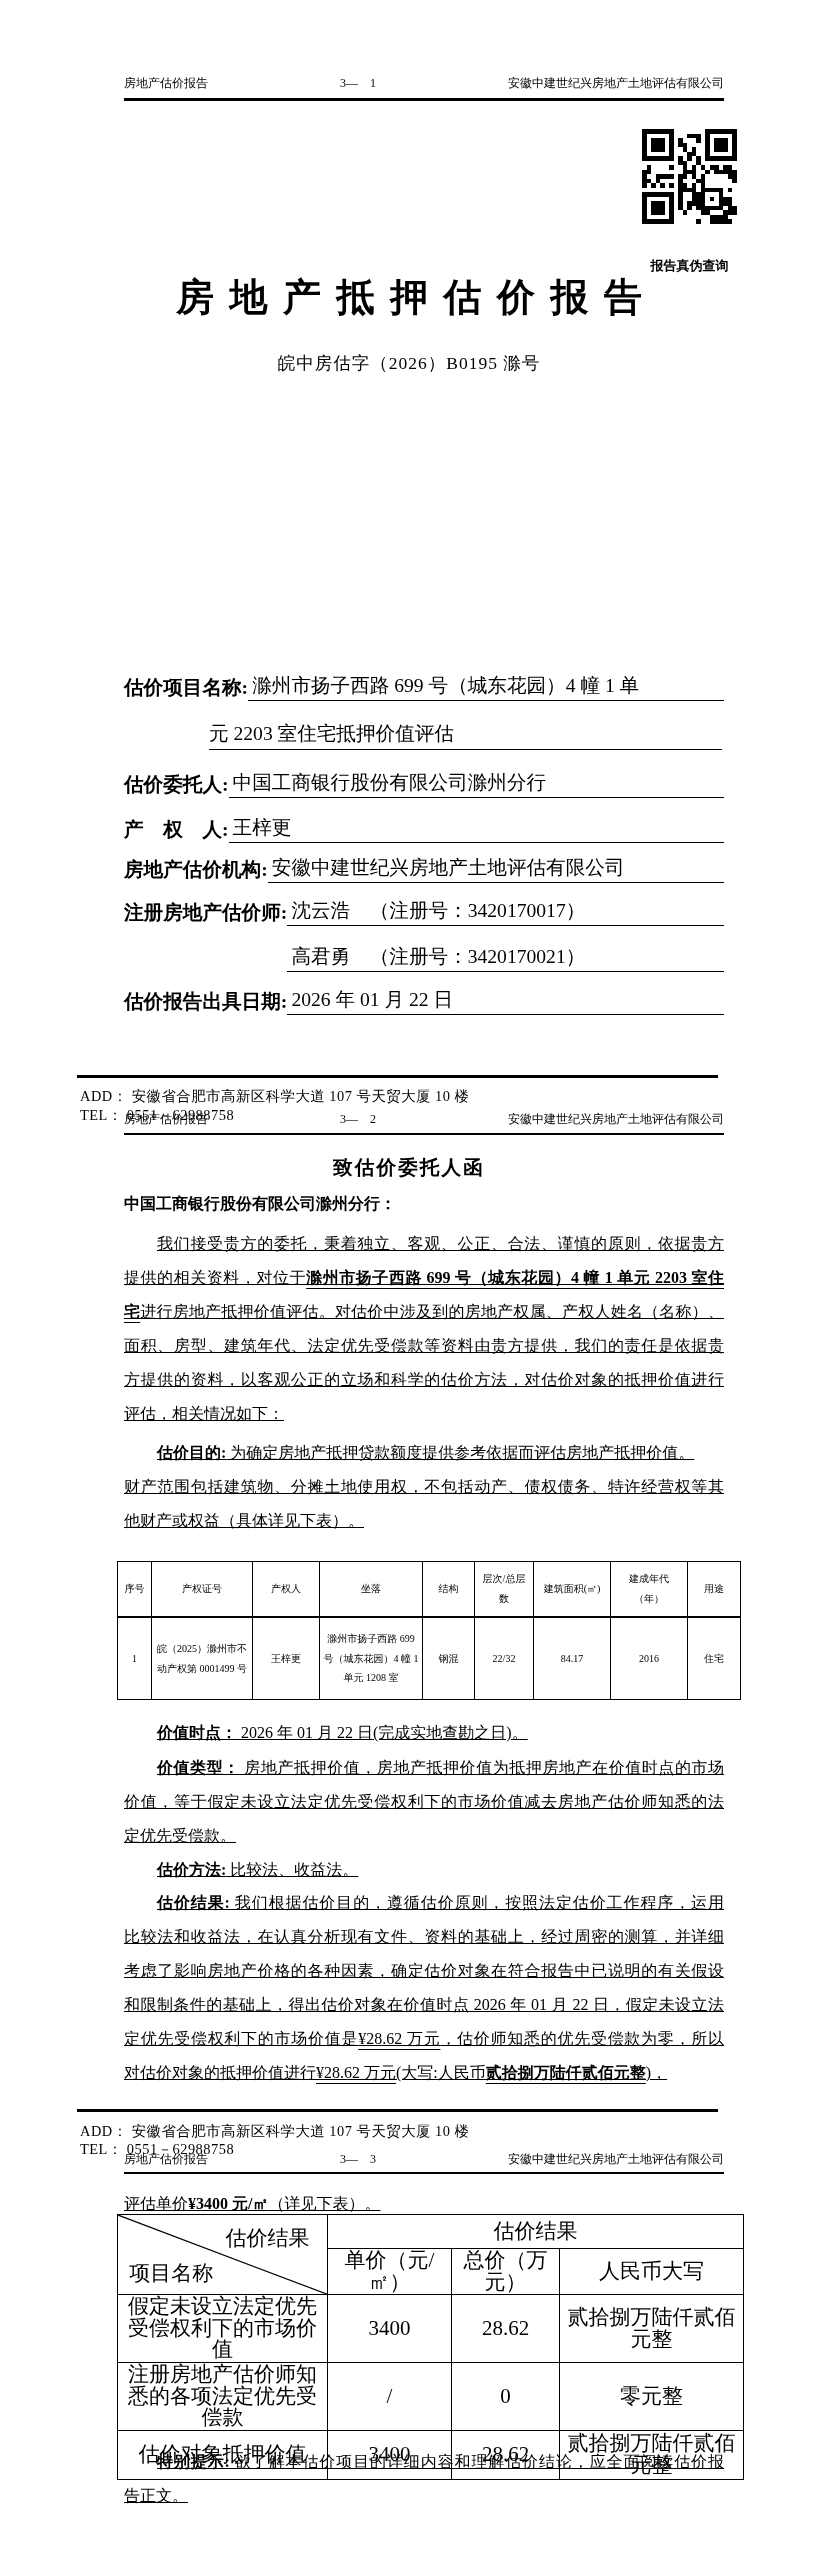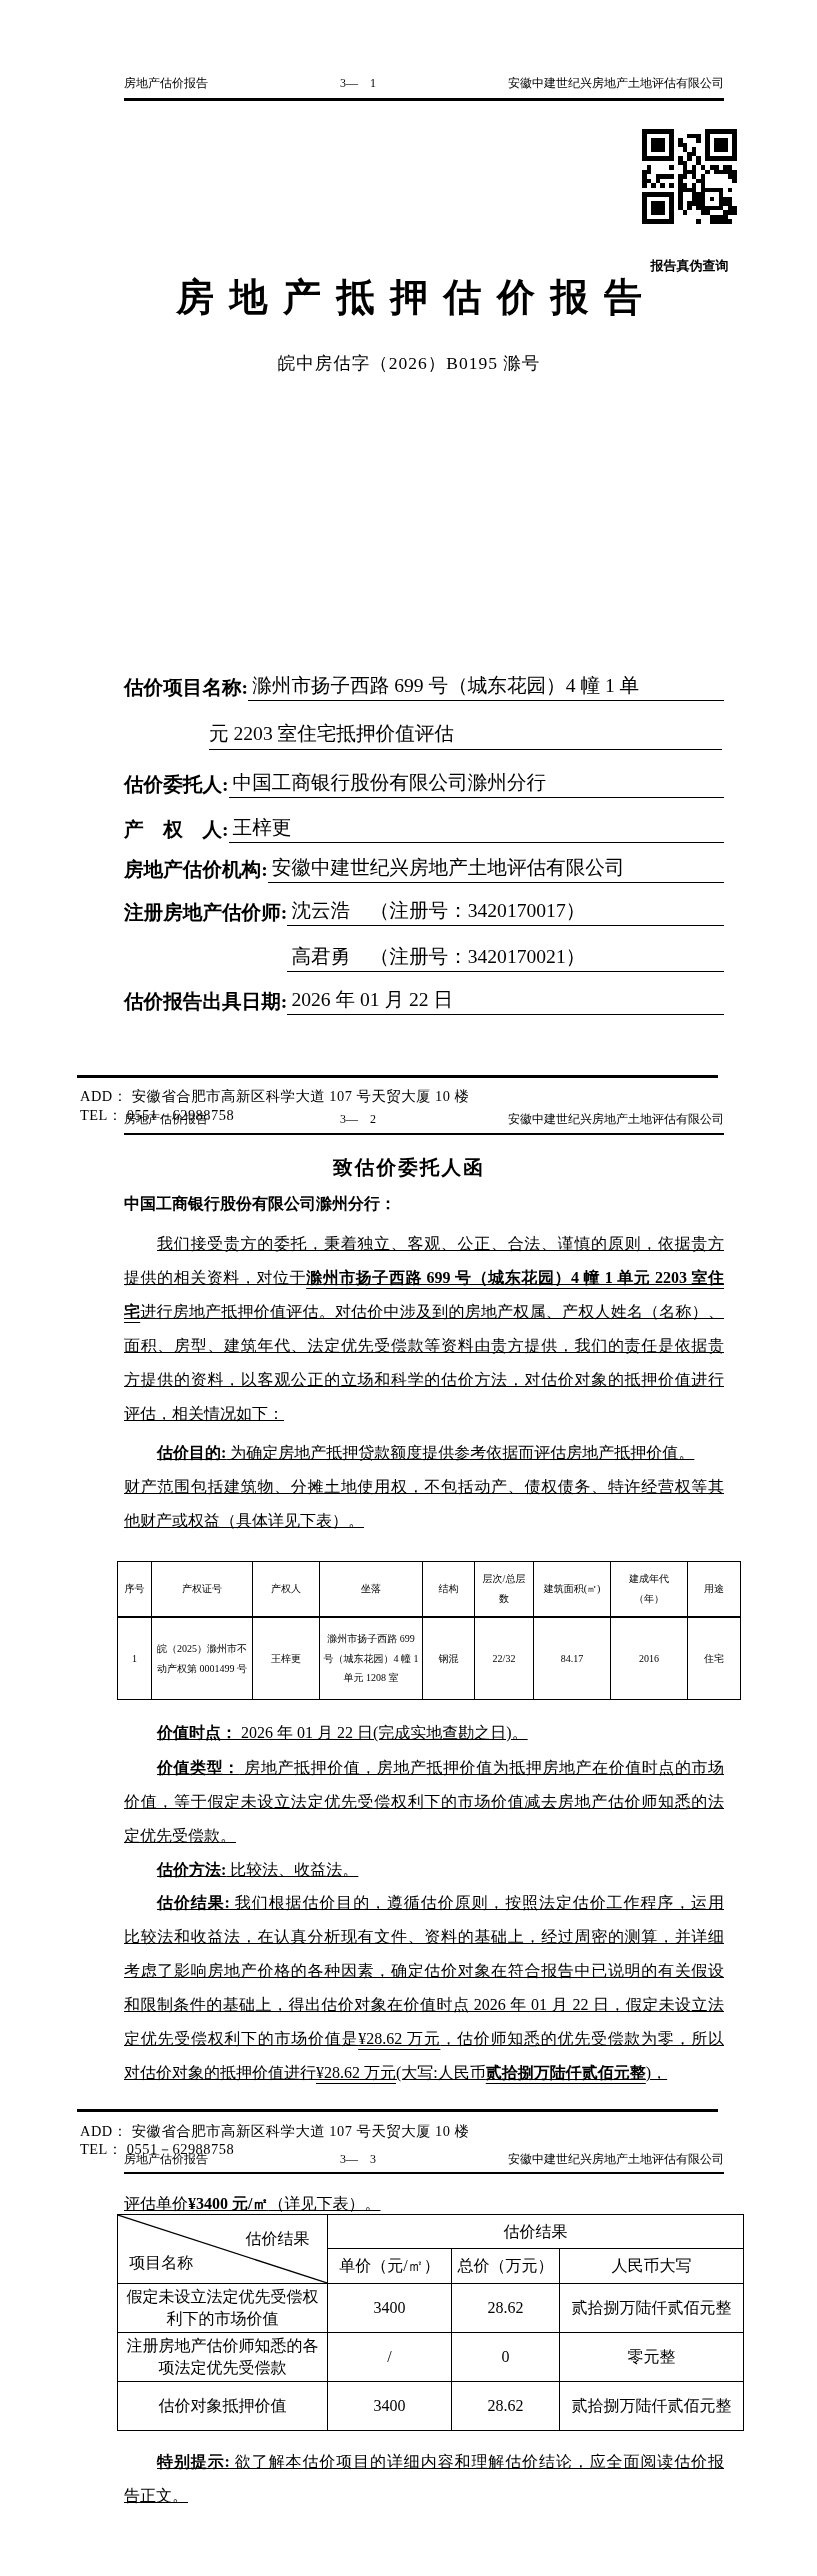--- a/index.html
+++ b/index.html
@@ -27,21 +27,21 @@
   .para .tline.last{text-align-last:left;}
   .para .tline.first{text-indent:33px;}
   .para.noindent .tline.first{text-indent:0;}
   
   table{border-collapse:collapse;position:absolute;table-layout:fixed;border:1.5px solid #000;}
   td{border:1px solid #000;text-align:center;vertical-align:middle;padding:1px 3.1px;
      font-weight:normal;word-break:break-all;}
   #t1{left:117px;top:1561px;width:623px;font-size:10px;line-height:19.6px;}
   #t1 td.hc{height:52px;border-bottom:2.1px solid #000;}
   #t1 td.dc{height:79px;}
-  #t2{left:117px;top:2214px;width:625px;font-size:16px;line-height:21.6px;}
+  #t2{left:117px;top:2214px;width:625px;font-size:21px;line-height:21.6px;}
   #t2 td.corner{position:relative;height:65px;}
   #t2 td.span-h{height:31px;}
   #t2 td.sub-h{height:32px;}
   #t2 td.dr{height:46px;}
   .corner-top{position:absolute;top:13.4px;right:17.5px;}
   .corner-bottom{position:absolute;bottom:9.3px;left:11.3px;}
   .diag{position:absolute;left:0;top:0;width:100%;height:100%;}
   #qr-svg{shape-rendering:crispEdges;}
 </style>
 </head>

